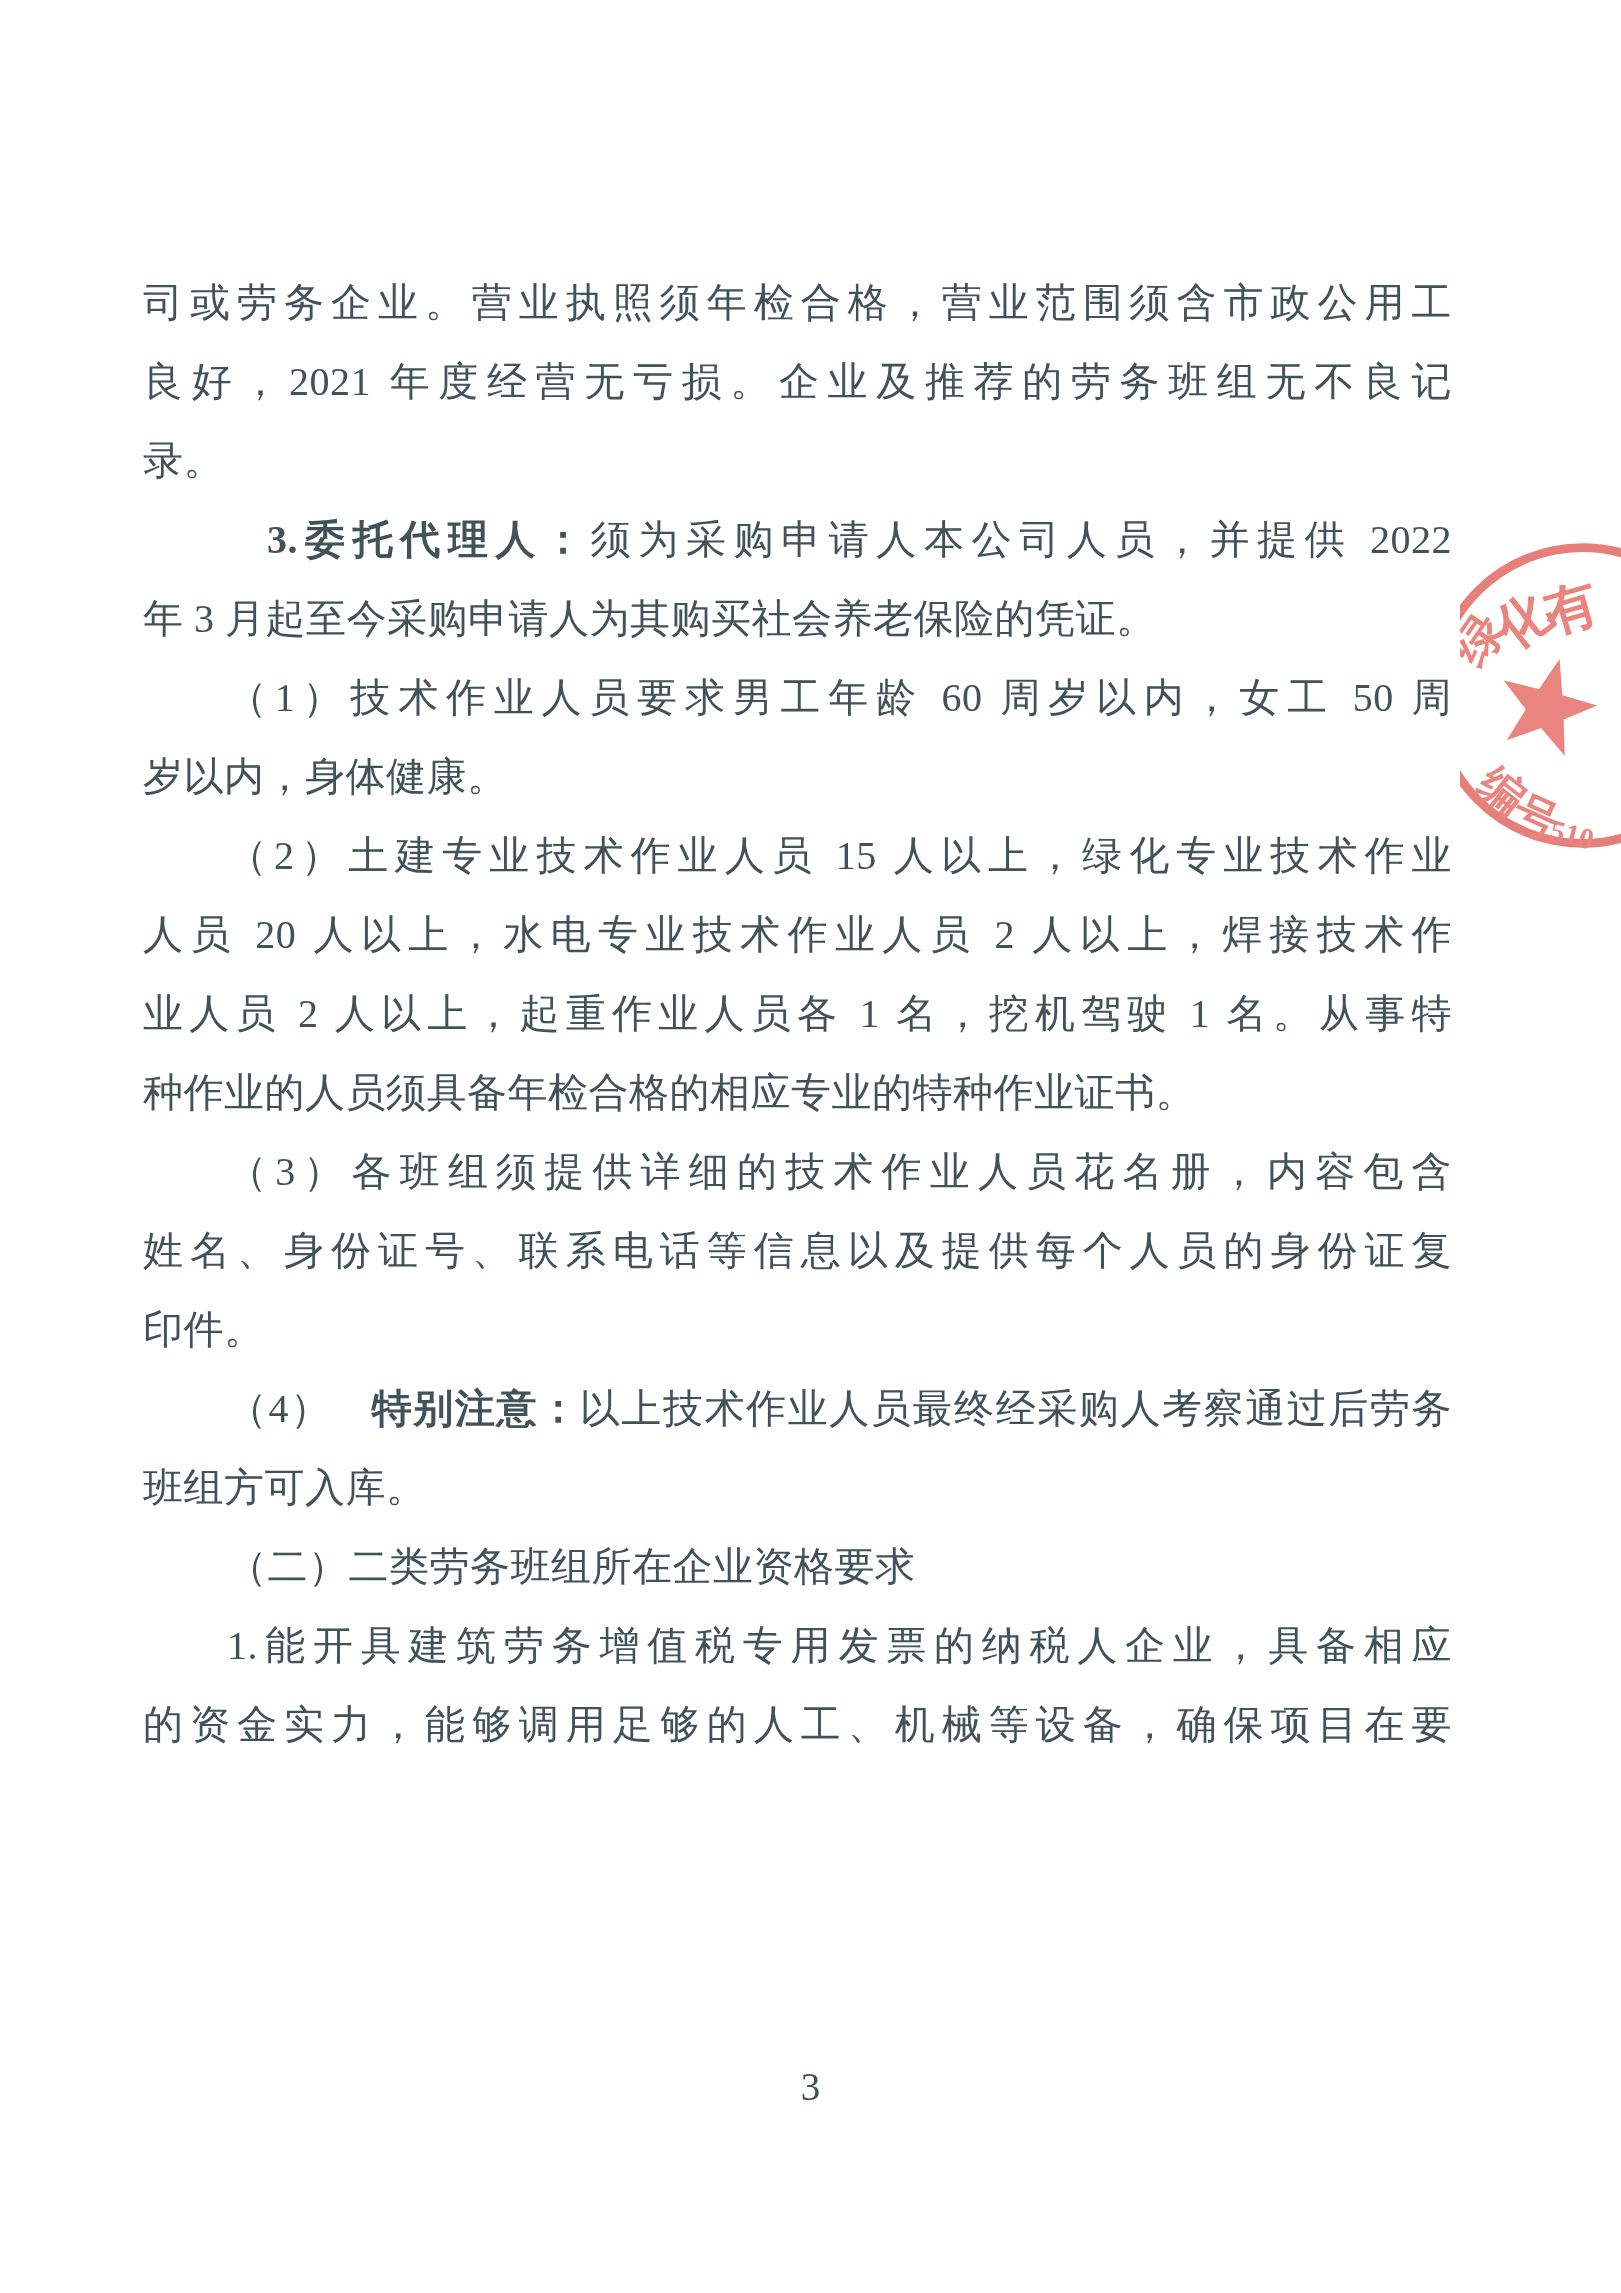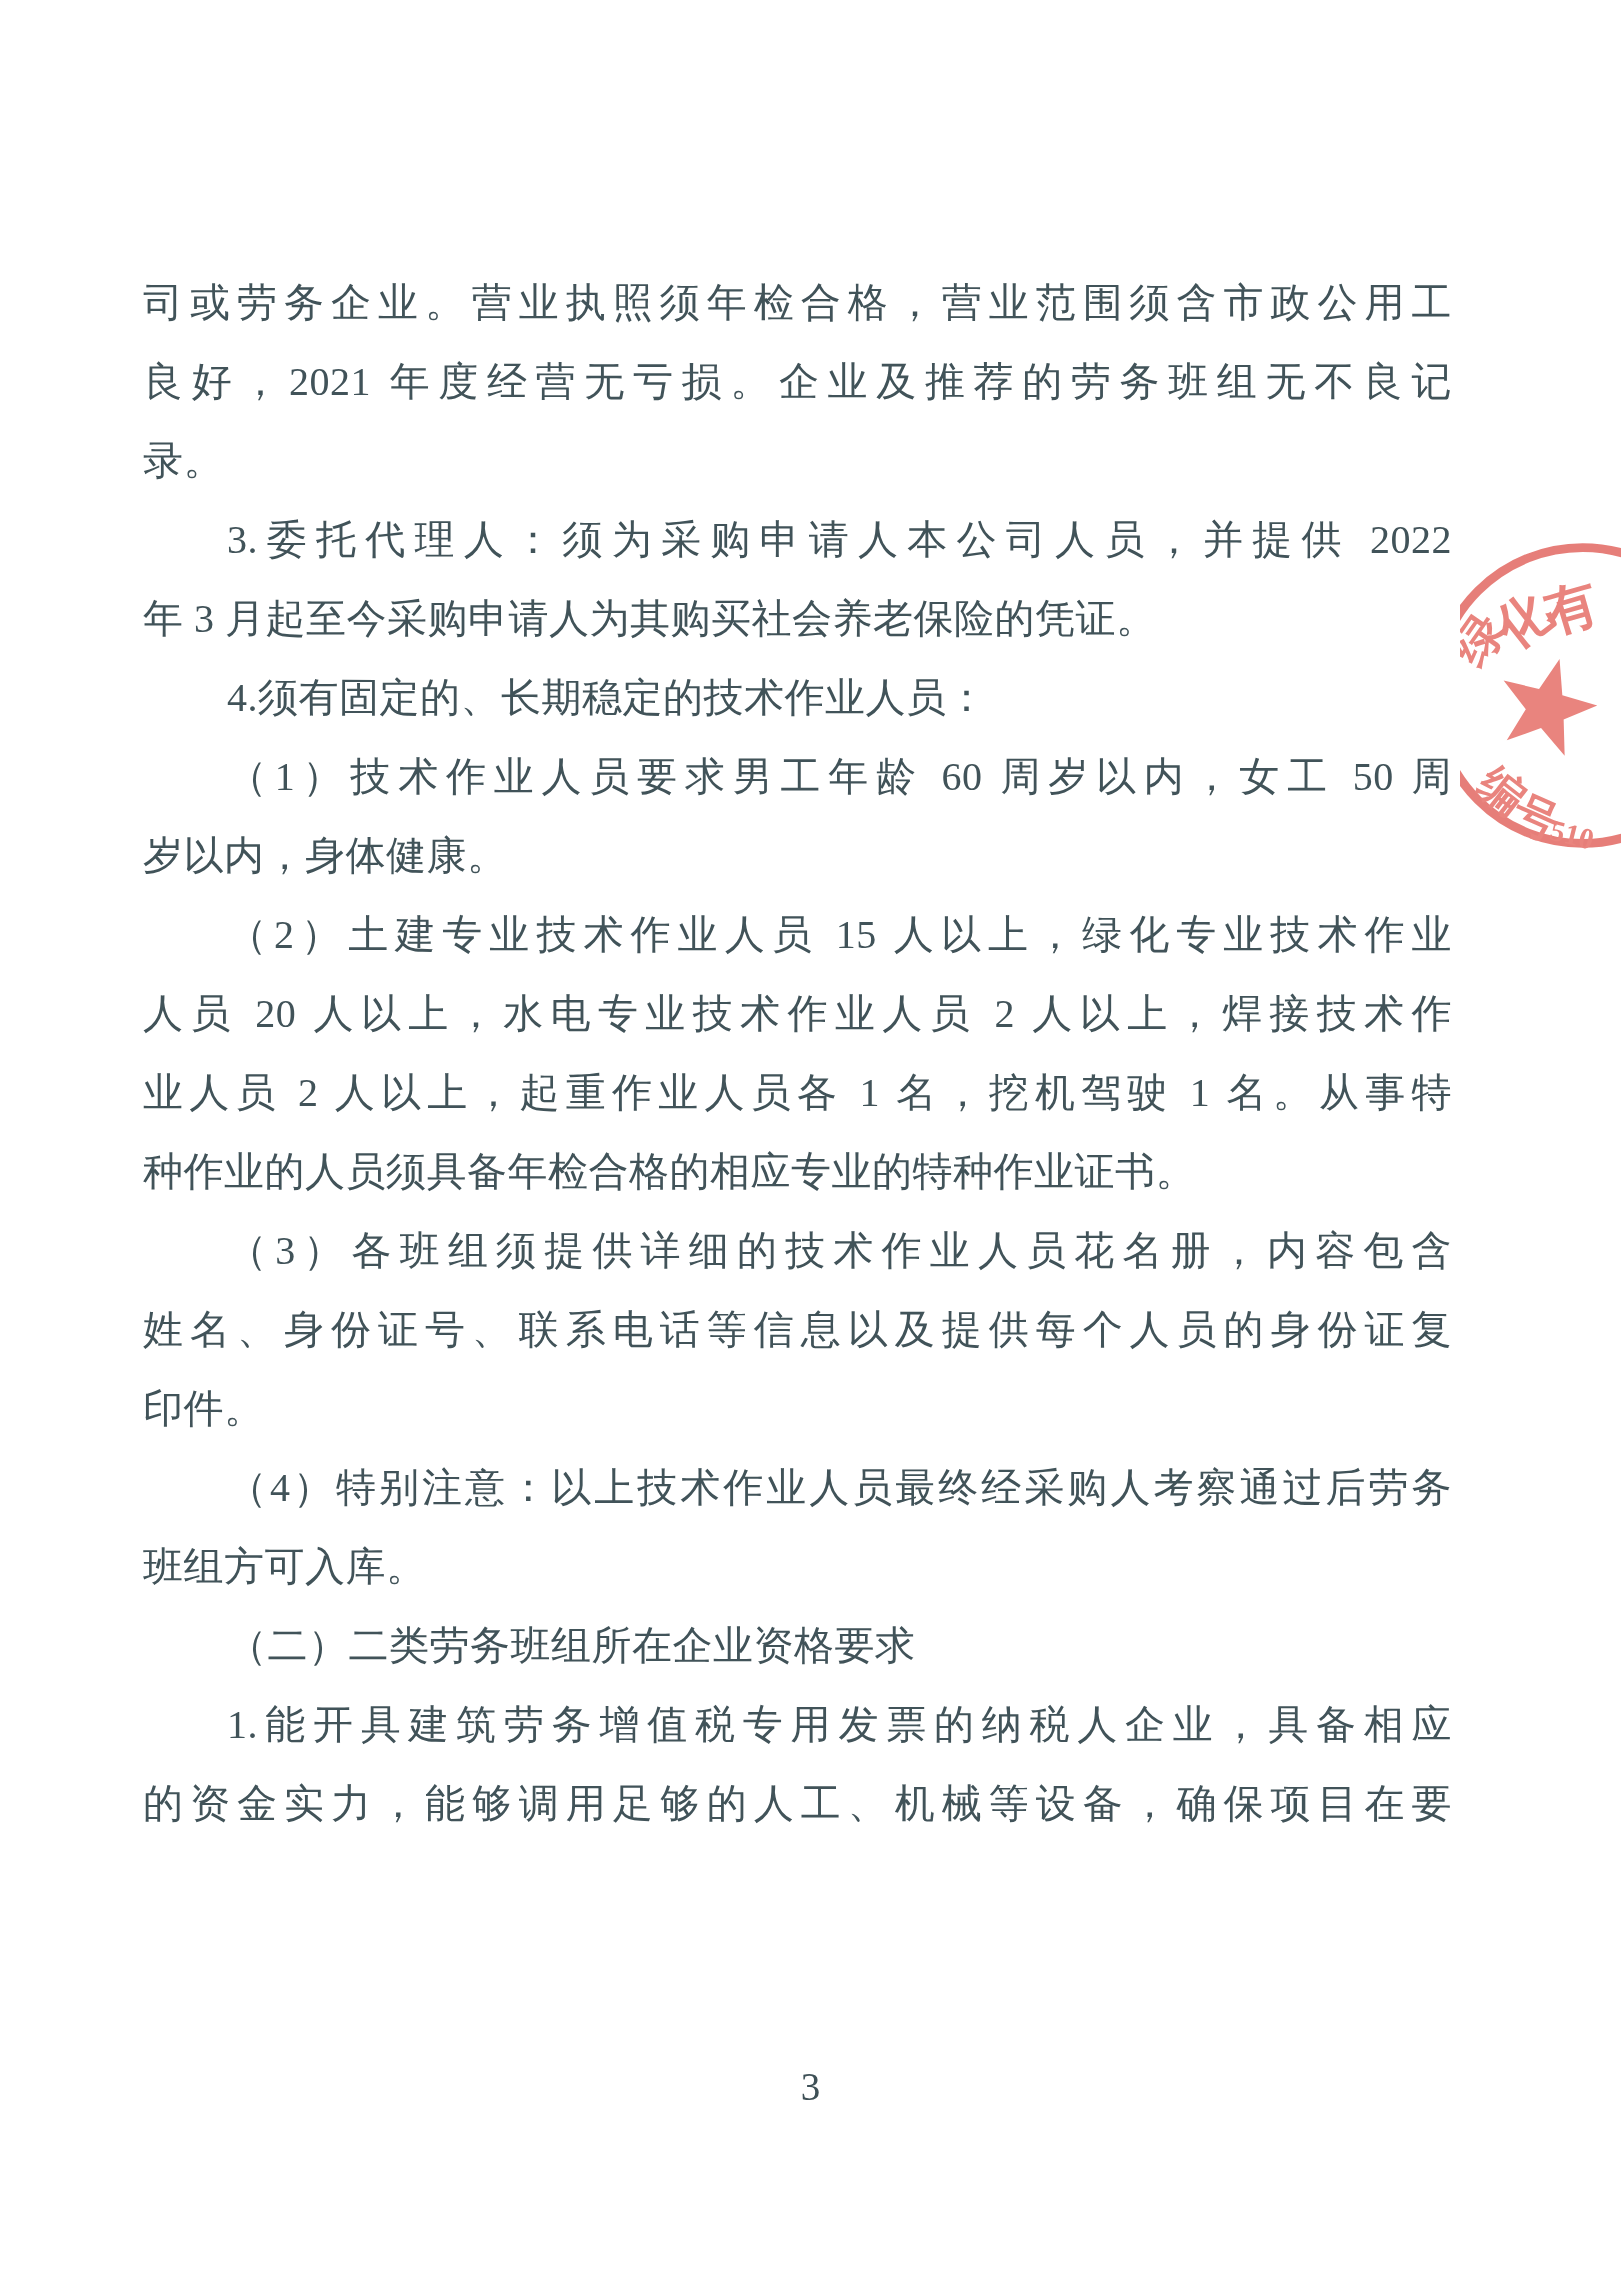--- a/index.html
+++ b/index.html
@@ -16,21 +16,21 @@
     left:143px;top:263px;
     width:1309px;
     font-size:40px;
     line-height:79px;
     letter-spacing:0.5px;
   }
   .line{min-height:79px;}
   .j{text-align:justify;text-align-last:justify;}
   .l{text-align:left;}
   .indent{padding-left:84px;}
-  .b{font-weight:normal;}
+  .b{font-weight:bold;margin-left:40px;}
   .pageno{
     position:absolute;top:2062px;left:0;width:1621px;
     text-align:center;font-size:39px;line-height:49px;color:#3e5056;
   }
   .stamp{
     position:absolute;left:1460px;top:529px;width:161px;height:333px;
   }
   .stamp text{
     font-family:"Liberation Serif","DejaVu Serif",serif;
     font-weight:bold;
@@ -45,21 +45,20 @@
 <body>
 
 <div class="page">
 
   <div class="textblock">
     <div class="line j"><span>司或劳务企业。营业执照须年检合格，营业范围须含市政公用工</span></div>
     <div class="line j"><span>良好，2021 年度经营无亏损。企业及推荐的劳务班组无不良记</span></div>
     <div class="line l"><span>录。</span></div>
     <div class="line j indent"><span class="b">3.委托代理人：</span><span>须为采购申请人本公司人员，并提供 2022</span></div>
     <div class="line l"><span>年 3 月起至今采购申请人为其购买社会养老保险的凭证。</span></div>
-    <div class="line l indent"><span class="b">4.</span><span>须有固定的、长期稳定的技术作业人员：</span></div>
     <div class="line j indent"><span>（1）技术作业人员要求男工年龄 60 周岁以内，女工 50 周</span></div>
     <div class="line l"><span>岁以内，身体健康。</span></div>
     <div class="line j indent"><span>（2）土建专业技术作业人员 15 人以上，绿化专业技术作业</span></div>
     <div class="line j"><span>人员 20 人以上，水电专业技术作业人员 2 人以上，焊接技术作</span></div>
     <div class="line j"><span>业人员 2 人以上，起重作业人员各 1 名，挖机驾驶 1 名。从事特</span></div>
     <div class="line l"><span>种作业的人员须具备年检合格的相应专业的特种作业证书。</span></div>
     <div class="line j indent"><span>（3）各班组须提供详细的技术作业人员花名册，内容包含</span></div>
     <div class="line j"><span>姓名、身份证号、联系电话等信息以及提供每个人员的身份证复</span></div>
     <div class="line l"><span>印件。</span></div>
     <div class="line j indent"><span>（4）</span><span class="b">特别注意：</span><span>以上技术作业人员最终经采购人考察通过后劳务</span></div>

